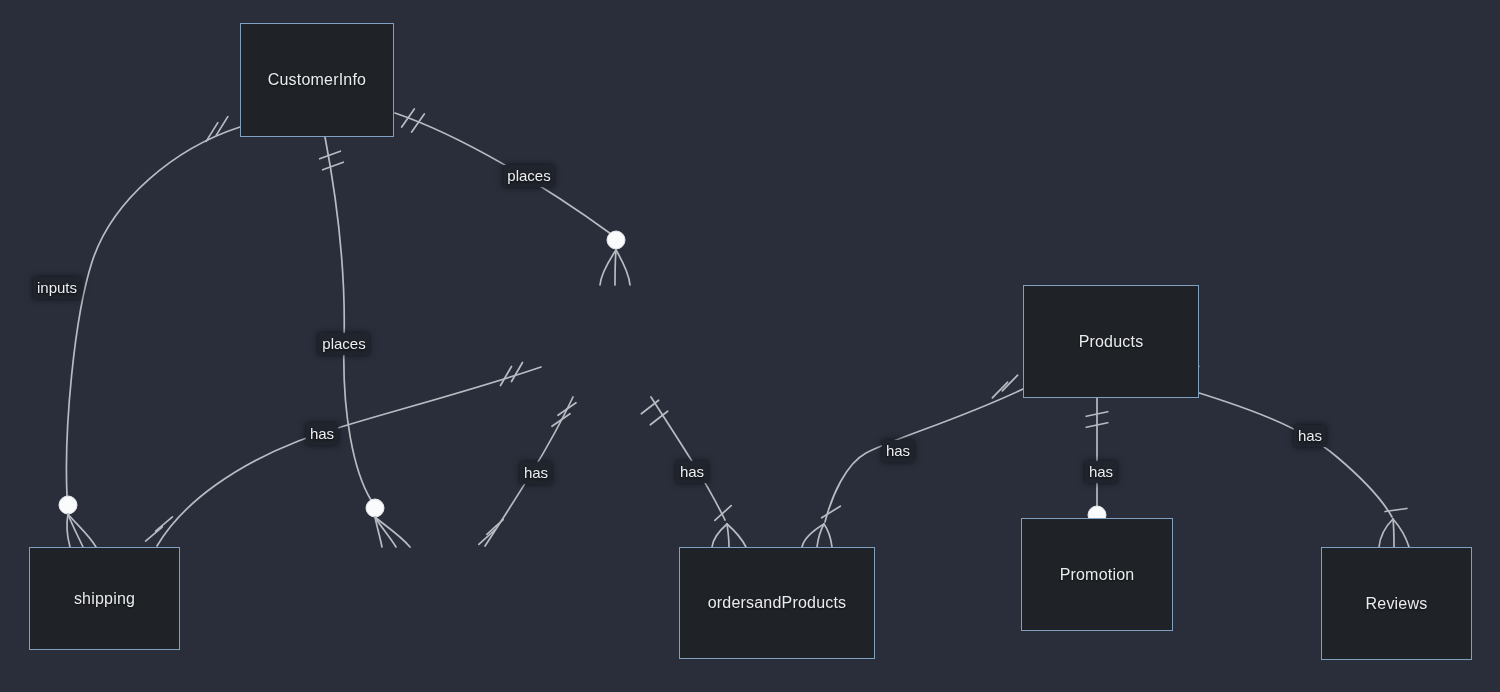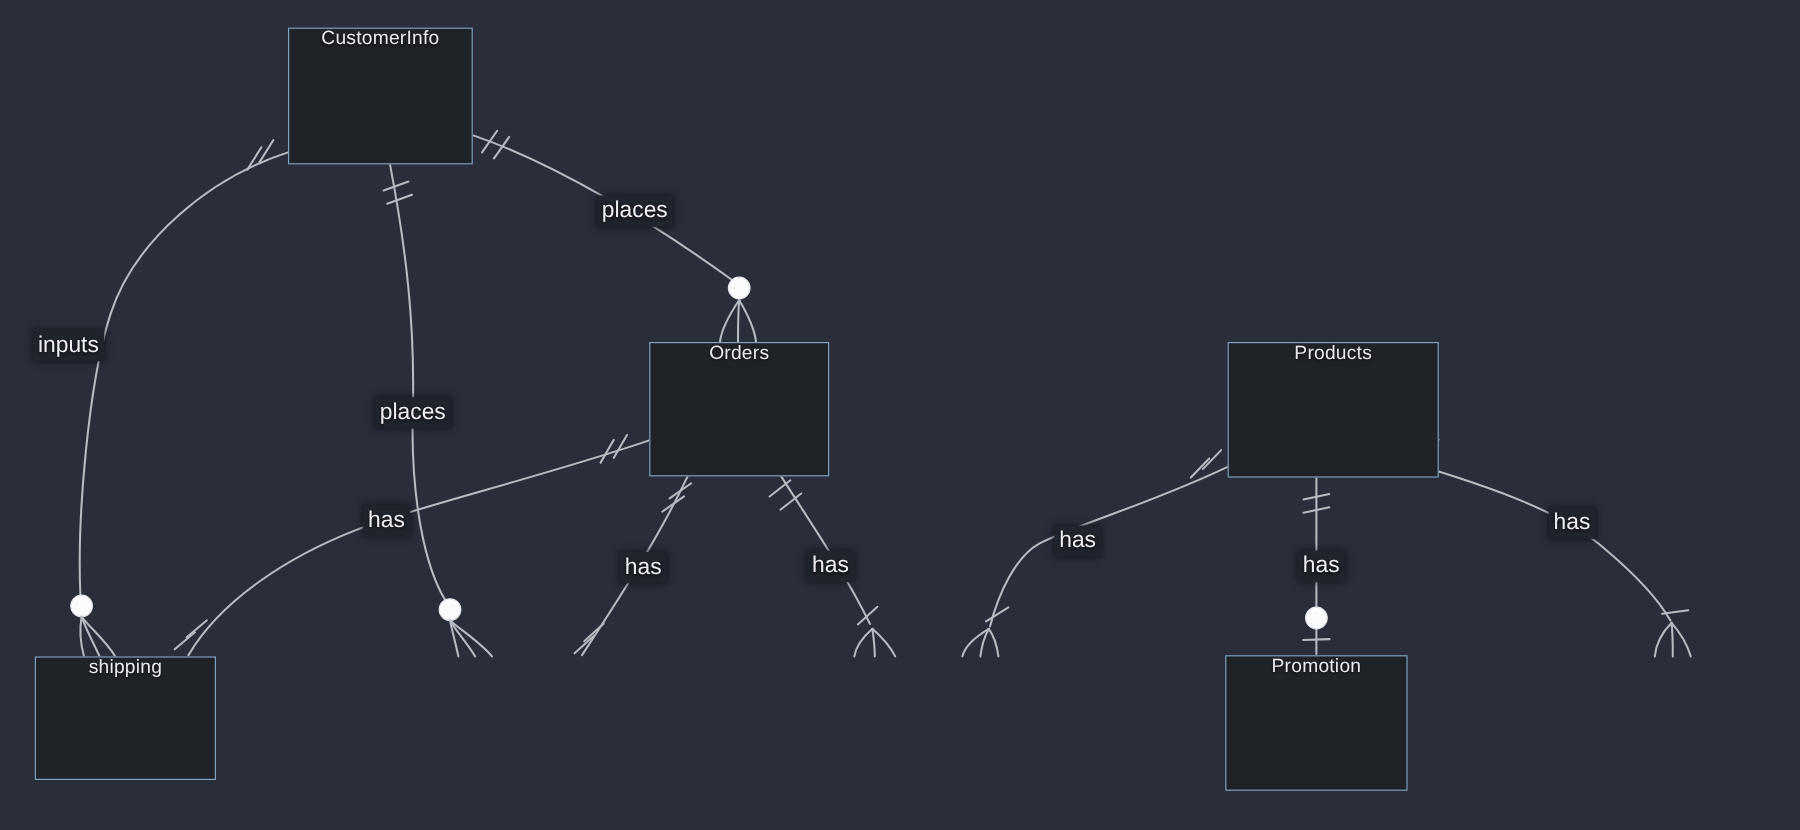--- a/index.html
+++ b/index.html
@@ -7,29 +7,29 @@
     --entity-text:#e9ebee; --edge-color:#b7bbc2; --label-bg:#20242c;
     --label-text:#eceef1; --circle-fill:#fafbfc;
   }
   html,body{margin:0;padding:0;}
   body{background:var(--background);font-family:"Liberation Sans","DejaVu Sans",sans-serif;}
   .canvas{position:relative;width:1500px;height:692px;background:var(--background);overflow:hidden;}
   .edges{position:absolute;left:0;top:0;}
   .edges path{fill:none;stroke:var(--edge-color);stroke-width:1.7;stroke-linecap:round;}
   .edges circle{fill:var(--circle-fill);stroke:#e6e8eb;stroke-width:1;}
   .entity{
-    position:absolute;display:flex;justify-content:center;
+    position:absolute;display:flex;align-items:center;justify-content:center;
     background:var(--entity-fill);border:1.6px solid var(--entity-border);
     color:var(--entity-text);font-size:16px;letter-spacing:.2px;
     box-sizing:border-box;text-shadow:0 1px 2px rgba(0,0,0,.6);
   }
   .rel-label{
     position:absolute;transform:translate(-50%,-50%);
     background:var(--label-bg);color:var(--label-text);
-    font-size:19px;line-height:1;padding:3px 4px 4px;
+    font-size:15px;line-height:1;padding:3px 4px 4px;
     text-shadow:0 1px 3px rgba(0,0,0,.85);
     box-shadow:0 0 6px rgba(10,12,16,.85);white-space:nowrap;
   }
 </style>
 </head>
 <body>
 
 <div class="canvas">
 
   <svg class="edges" width="1500" height="692" viewBox="0 0 1500 692">
@@ -115,31 +115,34 @@
       <path d="M0,-11 L0,11" transform="translate(1396,510) rotate(82)"></path>
       <path d="M1393,519 C1385,527 1380,537 1379,547"></path>
       <path d="M1393,519 C1394,528 1394,538 1394,547"></path>
       <path d="M1393,519 C1400,527 1406,537 1409,547"></path>
     </g>
   </svg>
 
   <div class="entity" style="left:240px;top:23px;width:154px;height:114px">
     <span>CustomerInfo</span>
   </div>
-  <div class="entity" style="left:541px;top:285px;width:150px;height:112px">
-    <span>Orders</span>
-  </div>
   <div class="entity" style="left:1023px;top:285px;width:176px;height:113px">
     <span>Products</span>
   </div>
   <div class="entity" style="left:29px;top:547px;width:151px;height:103px">
     <span>shipping</span>
   </div>
-  <div class="entity" style="left:1021px;top:546px;width:152px;height:113px">
+  <div class="entity" style="left:679px;top:547px;width:196px;height:112px">
+    <span>ordersandProducts</span>
+  </div>
+  <div class="entity" style="left:1021px;top:518px;width:152px;height:113px">
     <span>Promotion</span>
+  </div>
+  <div class="entity" style="left:1321px;top:547px;width:151px;height:113px">
+    <span>Reviews</span>
   </div>
 
   <div class="rel-label" style="left:529px;top:176px">places</div>
   <div class="rel-label" style="left:57px;top:288px">inputs</div>
   <div class="rel-label" style="left:344px;top:344px">places</div>
   <div class="rel-label" style="left:322px;top:434px">has</div>
   <div class="rel-label" style="left:536px;top:473px">has</div>
   <div class="rel-label" style="left:692px;top:472px">has</div>
   <div class="rel-label" style="left:898px;top:451px">has</div>
   <div class="rel-label" style="left:1101px;top:472px">has</div>

